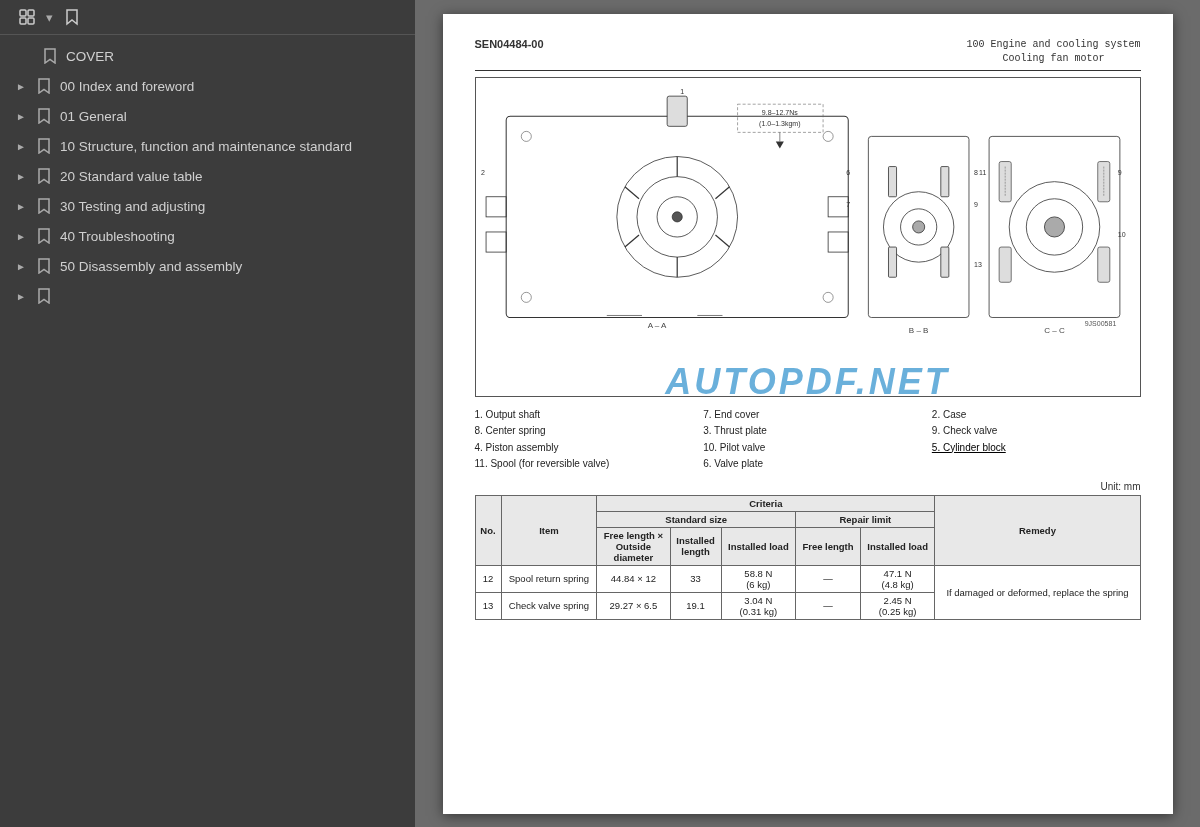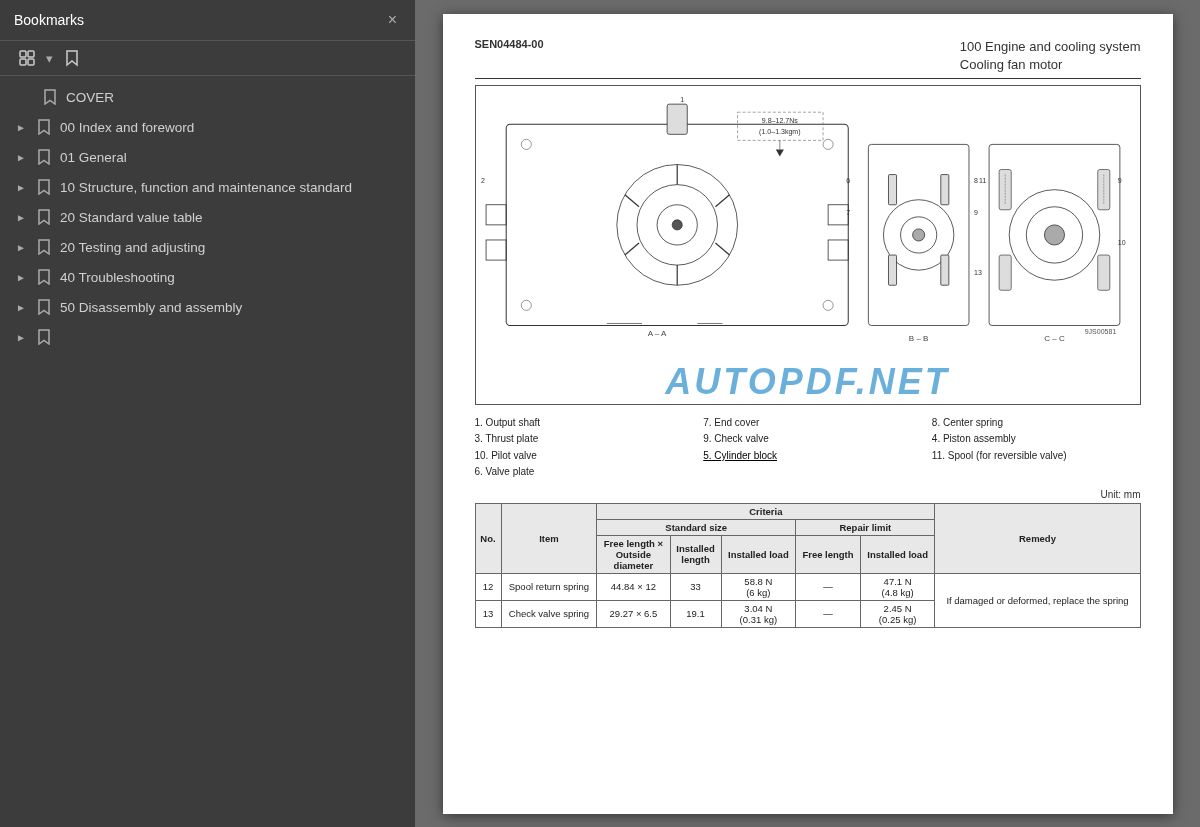--- a/index.html
+++ b/index.html
@@ -146,24 +146,25 @@
       border-bottom: 1.5px solid #333;
     }
 
     .doc-ref {
       font-size: 11px;
       color: #333;
       font-weight: 600;
     }
 
     .doc-section {
-      font-size: 13px;
+      font-size: 10px;
       color: #333;
-      text-align: left;
+      text-align: center;
       line-height: 1.4;
+      font-family: Liberation Mono, monospace;
     }
 
     
     #diagram-area {
       border: 1px solid #555;
       width: 100%;
       height: 320px;
       margin-bottom: 10px;
       position: relative;
       overflow: hidden;
@@ -244,24 +245,20 @@
       display: flex;
       justify-content: space-between;
       font-size: 11px;
       color: #333;
     }
   </style>
 </head>
 <body>
 
 <div id="sidebar">
-  <div id="sidebar-header">
-    <span id="sidebar-title">Bookmarks</span>
-    <button id="close-btn">×</button>
-  </div>
   <div id="sidebar-toolbar">
     <button class="toolbar-btn">
 
       <svg width="18" height="18" viewBox="0 0 18 18" fill="none" stroke="#ccc" stroke-width="1.5">
         <rect x="2" y="2" width="6" height="6" rx="1"></rect>
         <rect x="10" y="2" width="6" height="6" rx="1"></rect>
         <rect x="2" y="10" width="6" height="6" rx="1"></rect>
         <rect x="10" y="10" width="6" height="6" rx="1"></rect>
       </svg>
     </button>
@@ -325,21 +322,21 @@
       <span class="bookmark-label">20 Standard value table</span>
     </div>
 
     <div class="bookmark-item top-level">
       <div class="bookmark-expand">►</div>
       <div class="bookmark-icon">
         <svg viewBox="0 0 14 16">
             <path d="M2 1 h10 v14 l-5-3.5 -5 3.5 Z"></path>
           </svg>
       </div>
-      <span class="bookmark-label">20 Testing and adjusting</span>
+      <span class="bookmark-label">30 Testing and adjusting</span>
     </div>
 
     <div class="bookmark-item top-level">
       <div class="bookmark-expand">►</div>
       <div class="bookmark-icon">
         <svg viewBox="0 0 14 16">
             <path d="M2 1 h10 v14 l-5-3.5 -5 3.5 Z"></path>
           </svg>
       </div>
       <span class="bookmark-label">40 Troubleshooting</span>
@@ -466,20 +463,21 @@
 
             <text x="95" y="218" font-size="7" fill="#555" stroke="none">9JS00581</text>
           </g>
         </g>
       </svg>
     </div>
 
     <div id="parts-list">
       <div>1. Output shaft</div>
       <div>7. End cover</div>
+      <div>2. Case</div>
       <div>8. Center spring</div>
       <div>3. Thrust plate</div>
       <div>9. Check valve</div>
       <div>4. Piston assembly</div>
       <div>10. Pilot valve</div>
       <div style="text-decoration:underline;color:#000;">5. Cylinder block</div>
       <div>11. Spool  (for reversible valve)</div>
       <div>6. Valve plate</div>
       <div></div>
     </div>

